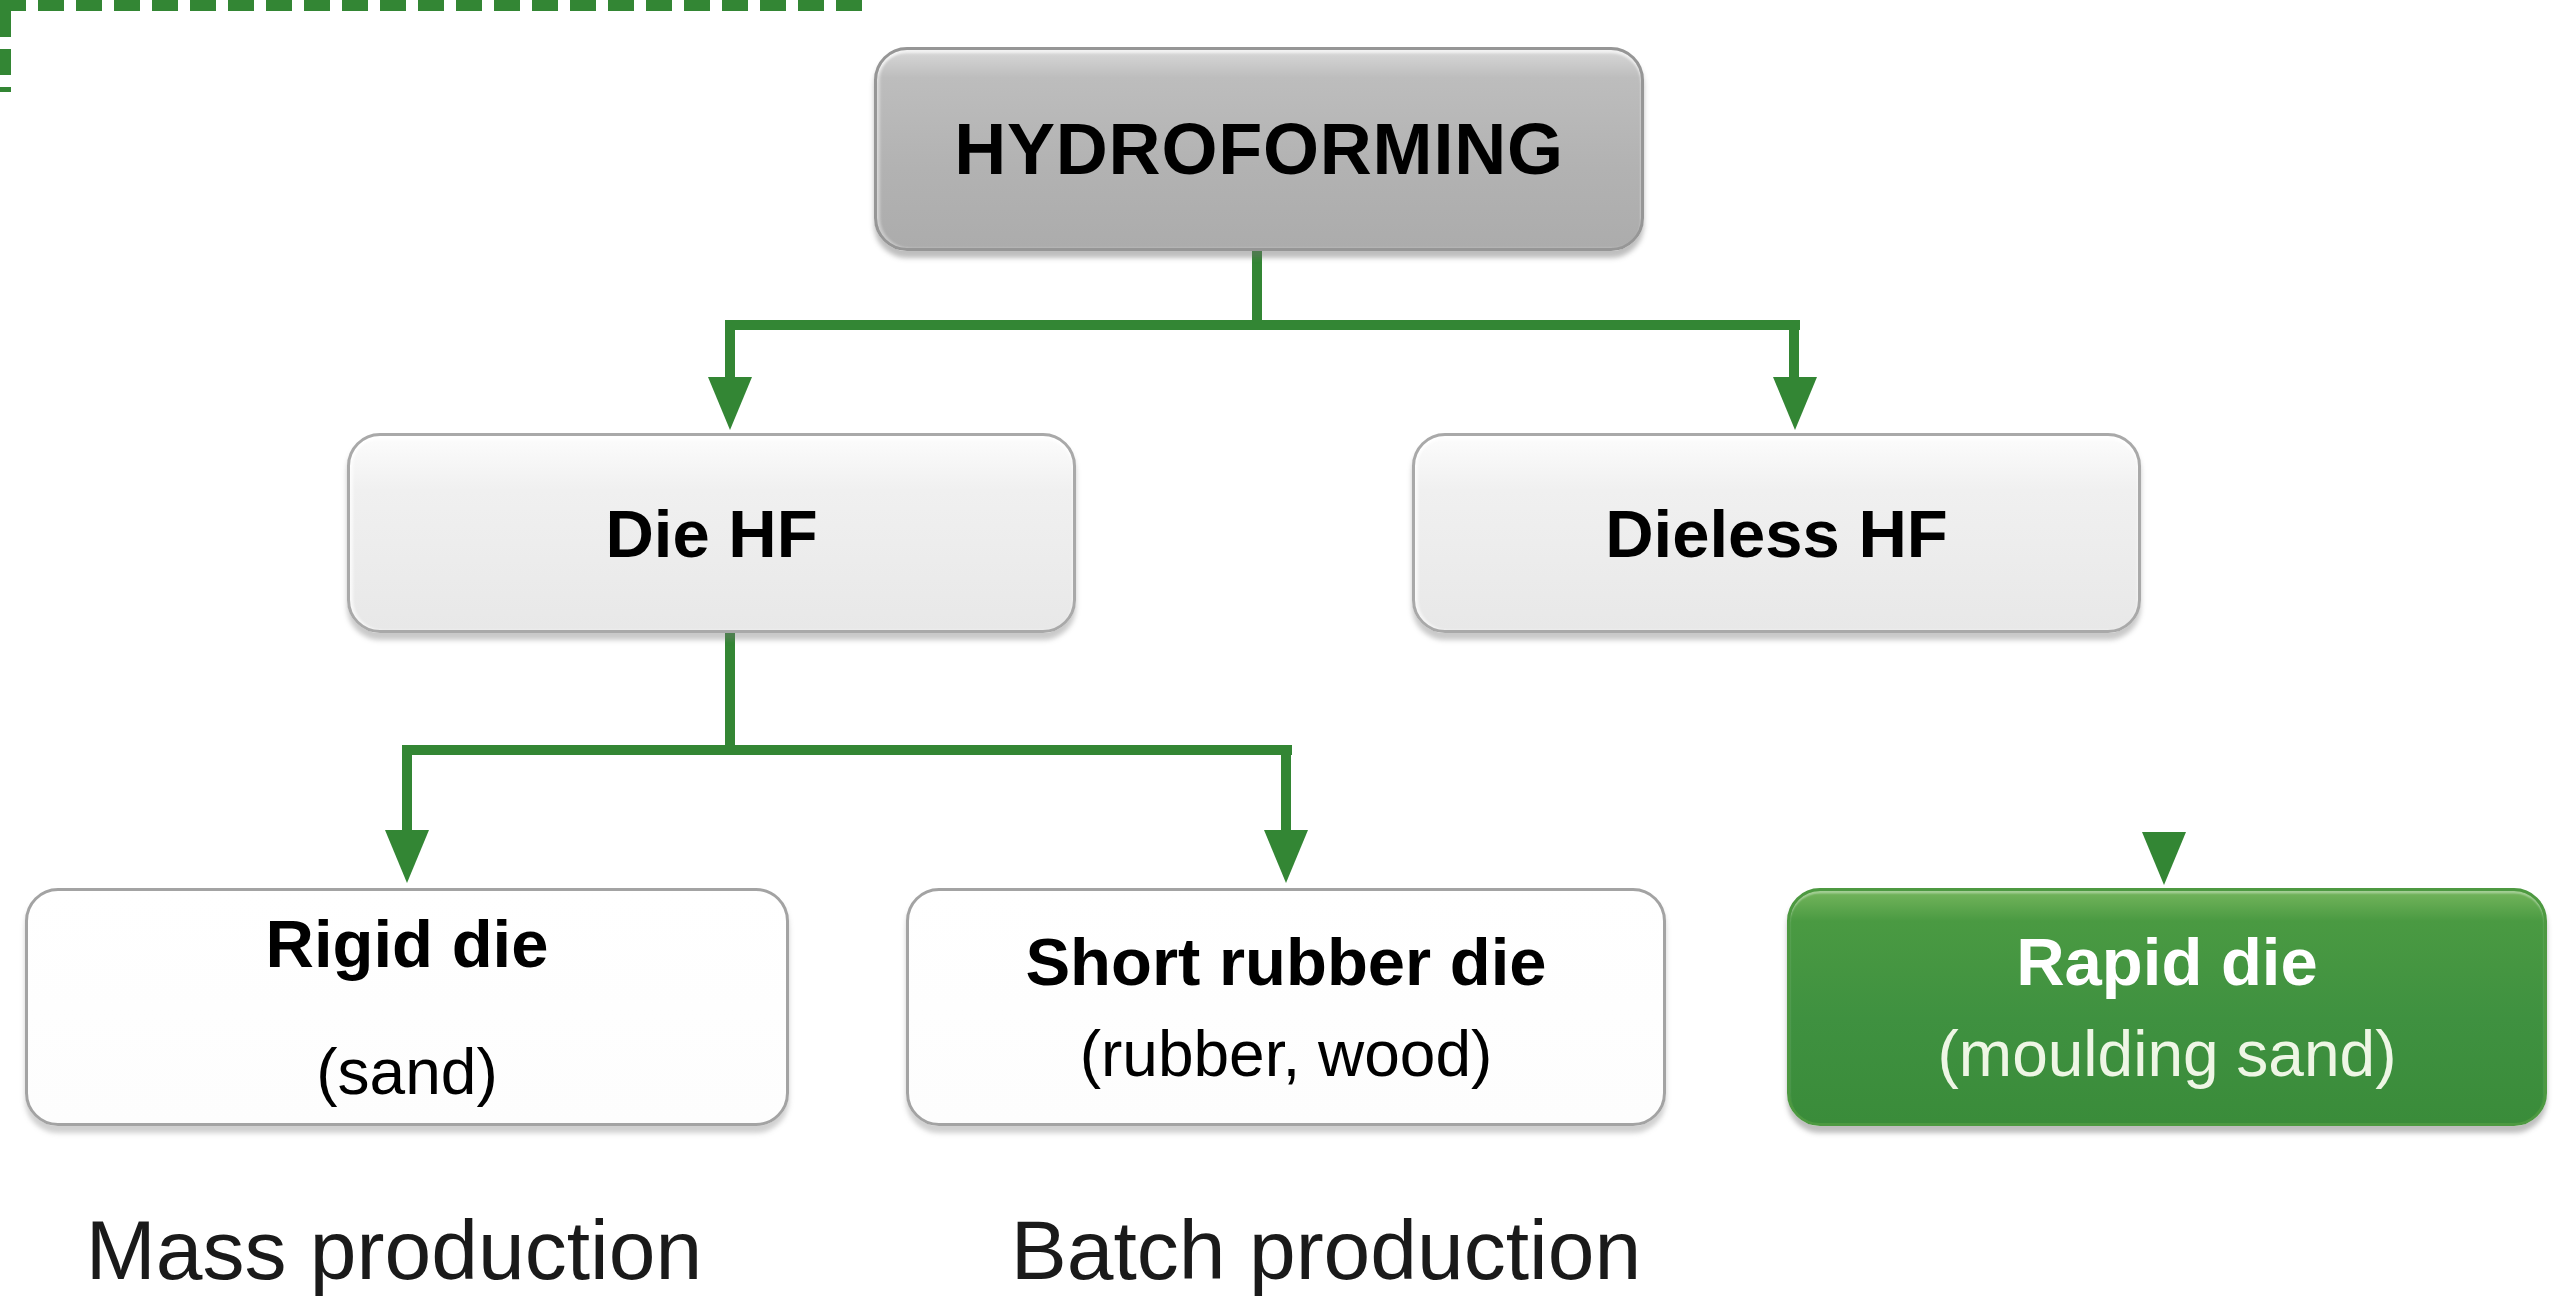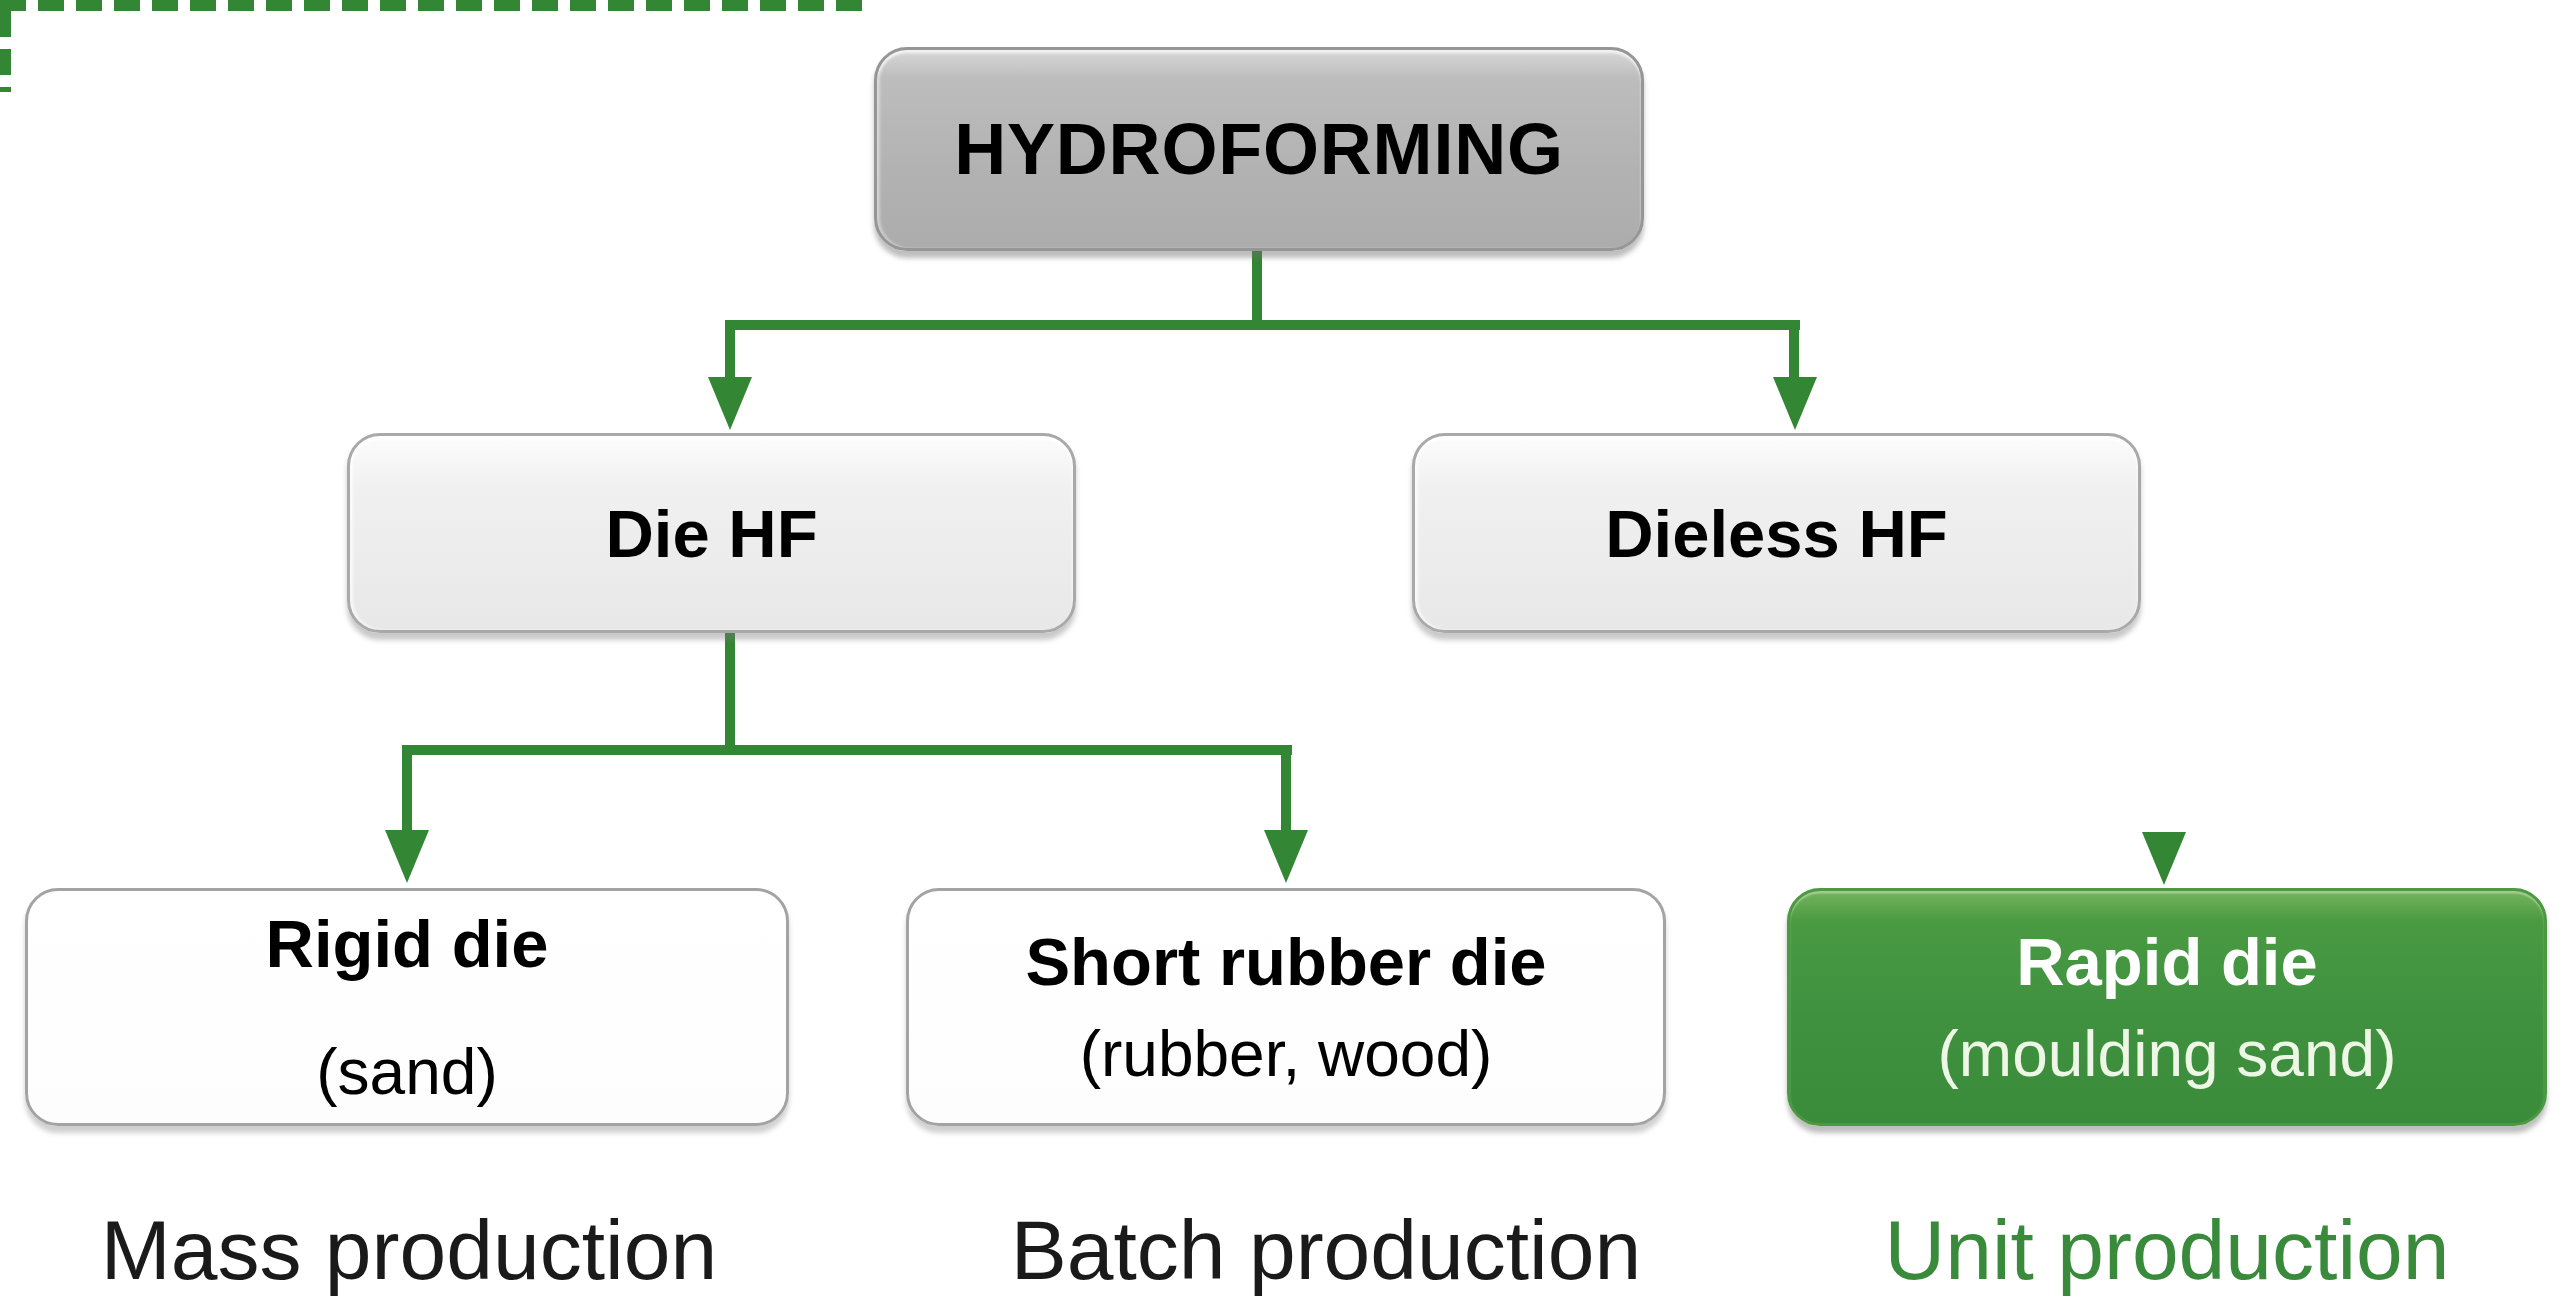--- a/index.html
+++ b/index.html
@@ -67,21 +67,21 @@
 
   
   .prod-label {
     position: absolute;
     top: 1196px; height: 109px; line-height: 109px;
     font-size: 84px;
     text-align: center;
     color: #1a1a1a;
     white-space: nowrap;
   }
-  .prod-mass  { left: 33px;   width: 752px; }
+  .prod-mass  { left: 18px;   width: 752px; }
   .prod-batch { left: 950px; width: 752px; }
   .prod-unit  { left: 1791px; width: 752px; color: #3a8a3c; }
 
   
   .line { position: absolute; background: #338634; }
 
   .root-stem      { left: 1252px; top: 224px; width: 10px; height: 101px; }
   .l1-rail        { left: 725px;  top: 320px; width: 1075px; height: 10px; }
   .die-drop       { left: 725px;  top: 325px; width: 10px; height: 53px; }
   .dieless-drop   { left: 1789px; top: 325px; width: 10px; height: 53px; }
@@ -156,16 +156,15 @@
     <span class="node-subtitle">(rubber, wood)</span>
   </div>
 
   <div class="box box-l2 box-rapid">
     <span class="node-title">Rapid die</span>
     <span class="node-subtitle">(moulding sand)</span>
   </div>
 
   <div class="prod-label prod-mass">Mass production</div>
   <div class="prod-label prod-batch">Batch production</div>
-  <div class="prod-label prod-unit">Unit production</div>
 
 </div>
 
 
 </body></html>

